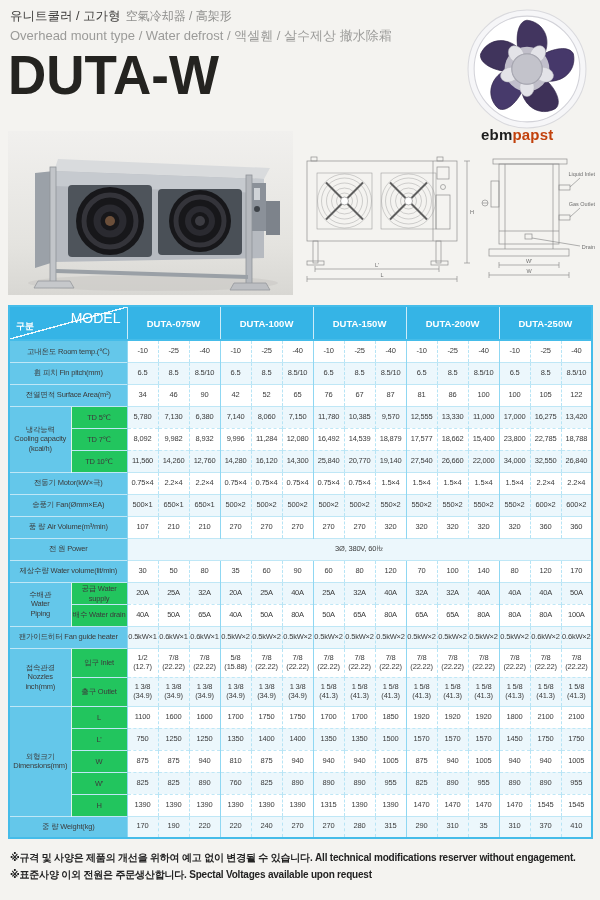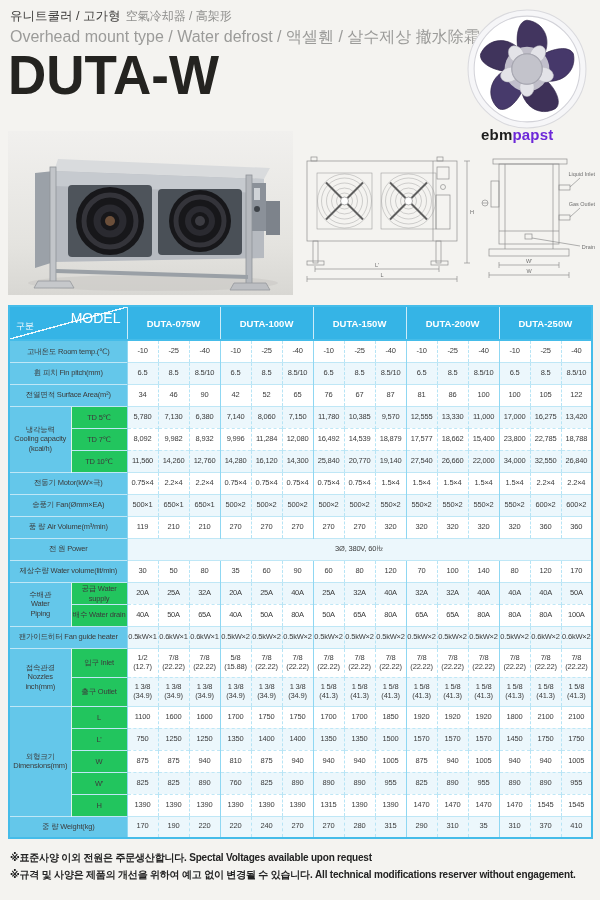--- a/index.html
+++ b/index.html
@@ -3,44 +3,44 @@
 <meta charset="utf-8">
 <style>
   html,body{margin:0;padding:0}
   body{width:600px;height:900px;background:#f4f3f0;font-family:"Liberation Sans","DejaVu Sans",sans-serif;position:relative;overflow:hidden;-webkit-font-smoothing:antialiased}
   .page{position:absolute;inset:0}
 
   
   .hline1{position:absolute;left:10px;top:8px;font-size:12px;color:#9a9a98;white-space:nowrap}
   .hline1 .ko{font-weight:normal;color:#3b3a38;font-size:12.5px}
   .hline1 .cn{color:#8f8f8d;margin-left:2px}
-  .hline2{position:absolute;left:10px;top:27px;font-size:16px;color:#9b9b99;white-space:nowrap}
+  .hline2{position:absolute;left:10px;top:27px;font-size:13px;color:#9b9b99;white-space:nowrap}
   .title{position:absolute;left:8px;top:44px;margin:0;font-size:53px;font-weight:bold;color:#242320;letter-spacing:0;transform:scaleY(1.03);transform-origin:left top}
 
   
   .fanimg{position:absolute;left:466px;top:8px;width:122px;height:122px}
   .brand{position:absolute;left:481px;top:126px;font-size:15px;font-weight:bold;color:#1d1d1d;letter-spacing:.2px}
-  .brand .papst{color:#6d28d9}
+  .brand .papst{color:#c2410c}
 
   
   .photo{position:absolute;left:8px;top:131px;width:285px;height:164px;background:linear-gradient(#f1f0ee 0%,#e4e3df 70%,#d8d7d3 100%);overflow:hidden}
 
   
   .drawing{position:absolute;left:297px;top:145px;width:300px;height:143px}
   .drawing text{fill:#6e6e6e;font-family:"Liberation Sans",sans-serif}
 
   
   .ppnote{position:absolute;right:7px;top:287px;font-size:10px;color:#3c3c3c;white-space:nowrap}
 
   
   .spec{position:absolute;left:8px;top:305px;width:584px;border-collapse:collapse;table-layout:fixed;background:#fff;border:2px solid #45bce9}
   .spec thead th{background:#35b4e6;color:#fff;font-size:9.5px;font-weight:bold;height:32px;border-left:1px solid rgba(255,255,255,.75);border-bottom:2px solid #45bce9;padding:0}
   .spec th.corner{position:relative;border-left:none;background:#35b4e6 linear-gradient(to bottom right,transparent calc(50% - .7px),rgba(255,255,255,.9) calc(50% - .7px),rgba(255,255,255,.9) calc(50% + .7px),transparent calc(50% + .7px))}
   .corner .c-top{position:absolute;top:3px;right:6px;font-size:14px;font-weight:normal}
-  .corner .c-bot{position:absolute;left:6px;top:13px;font-size:9px;font-weight:normal}
+  .corner .c-bot{position:absolute;left:6px;top:13px;font-size:9px;font-weight:bold}
   .spec tbody tr{height:22px}
   .spec tbody tr.two{height:29px}
   .spec tbody td{padding:0;text-align:center;font-size:7.5px;color:#3b3b3b;border-top:1px solid #bfe7f6;letter-spacing:-0.2px}
   td.cell{background:#fff;border-left:1px dashed #b7e4f5;white-space:pre-line;line-height:1.15}
   td.cell.g{border-left:1px solid #8fd7f2}
   tr.alt td.cell,tr.alt td.merged{background:#ecf7fc}
   tr.cont td.cell,tr.cont td.merged{border-top-style:dashed}
   td.rlabel,td.glabel{background:#64c7ea;color:#fff;text-align:left;padding-left:5px;font-size:7.8px;border-top:1px solid rgba(255,255,255,.85);letter-spacing:-0.3px}
   td.glabel div,td.rlabel div{line-height:1.25}
   td.slabel{background:#22c55e;color:#fff;font-size:7.8px;border-top:1px solid rgba(255,255,255,.85);border-left:1px solid rgba(255,255,255,.85);letter-spacing:-0.3px}
@@ -412,21 +412,21 @@
           <td class="cell">550×2</td>
           <td class="cell">550×2</td>
           <td class="cell g">550×2</td>
           <td class="cell">600×2</td>
           <td class="cell">600×2</td>
         </tr>
         <tr>
           <td colspan="2" class="rlabel">
             <div>풍 량 Air Volume(m³/min)</div>
           </td>
-          <td class="cell g">119</td>
+          <td class="cell g">107</td>
           <td class="cell">210</td>
           <td class="cell">210</td>
           <td class="cell g">270</td>
           <td class="cell">270</td>
           <td class="cell">270</td>
           <td class="cell g">270</td>
           <td class="cell">270</td>
           <td class="cell">320</td>
           <td class="cell g">320</td>
           <td class="cell">320</td>
@@ -704,17 +704,17 @@
           <td class="cell">310</td>
           <td class="cell">35</td>
           <td class="cell g">310</td>
           <td class="cell">370</td>
           <td class="cell">410</td>
         </tr>
       </tbody>
   </table>
 
   <div class="foot">
+    <div>※규격 및 사양은 제품의 개선을 위하여 예고 없이 변경될 수 있습니다. All technical modifications reserver without engagement.</div>
     <div>※표준사양 이외 전원은 주문생산합니다. Spectal Voltages available upon request</div>
-    <div>※규격 및 사양은 제품의 개선을 위하여 예고 없이 변경될 수 있습니다. All technical modifications reserver without engagement.</div>
   </div>
 
 </div>
 
 </body></html>

